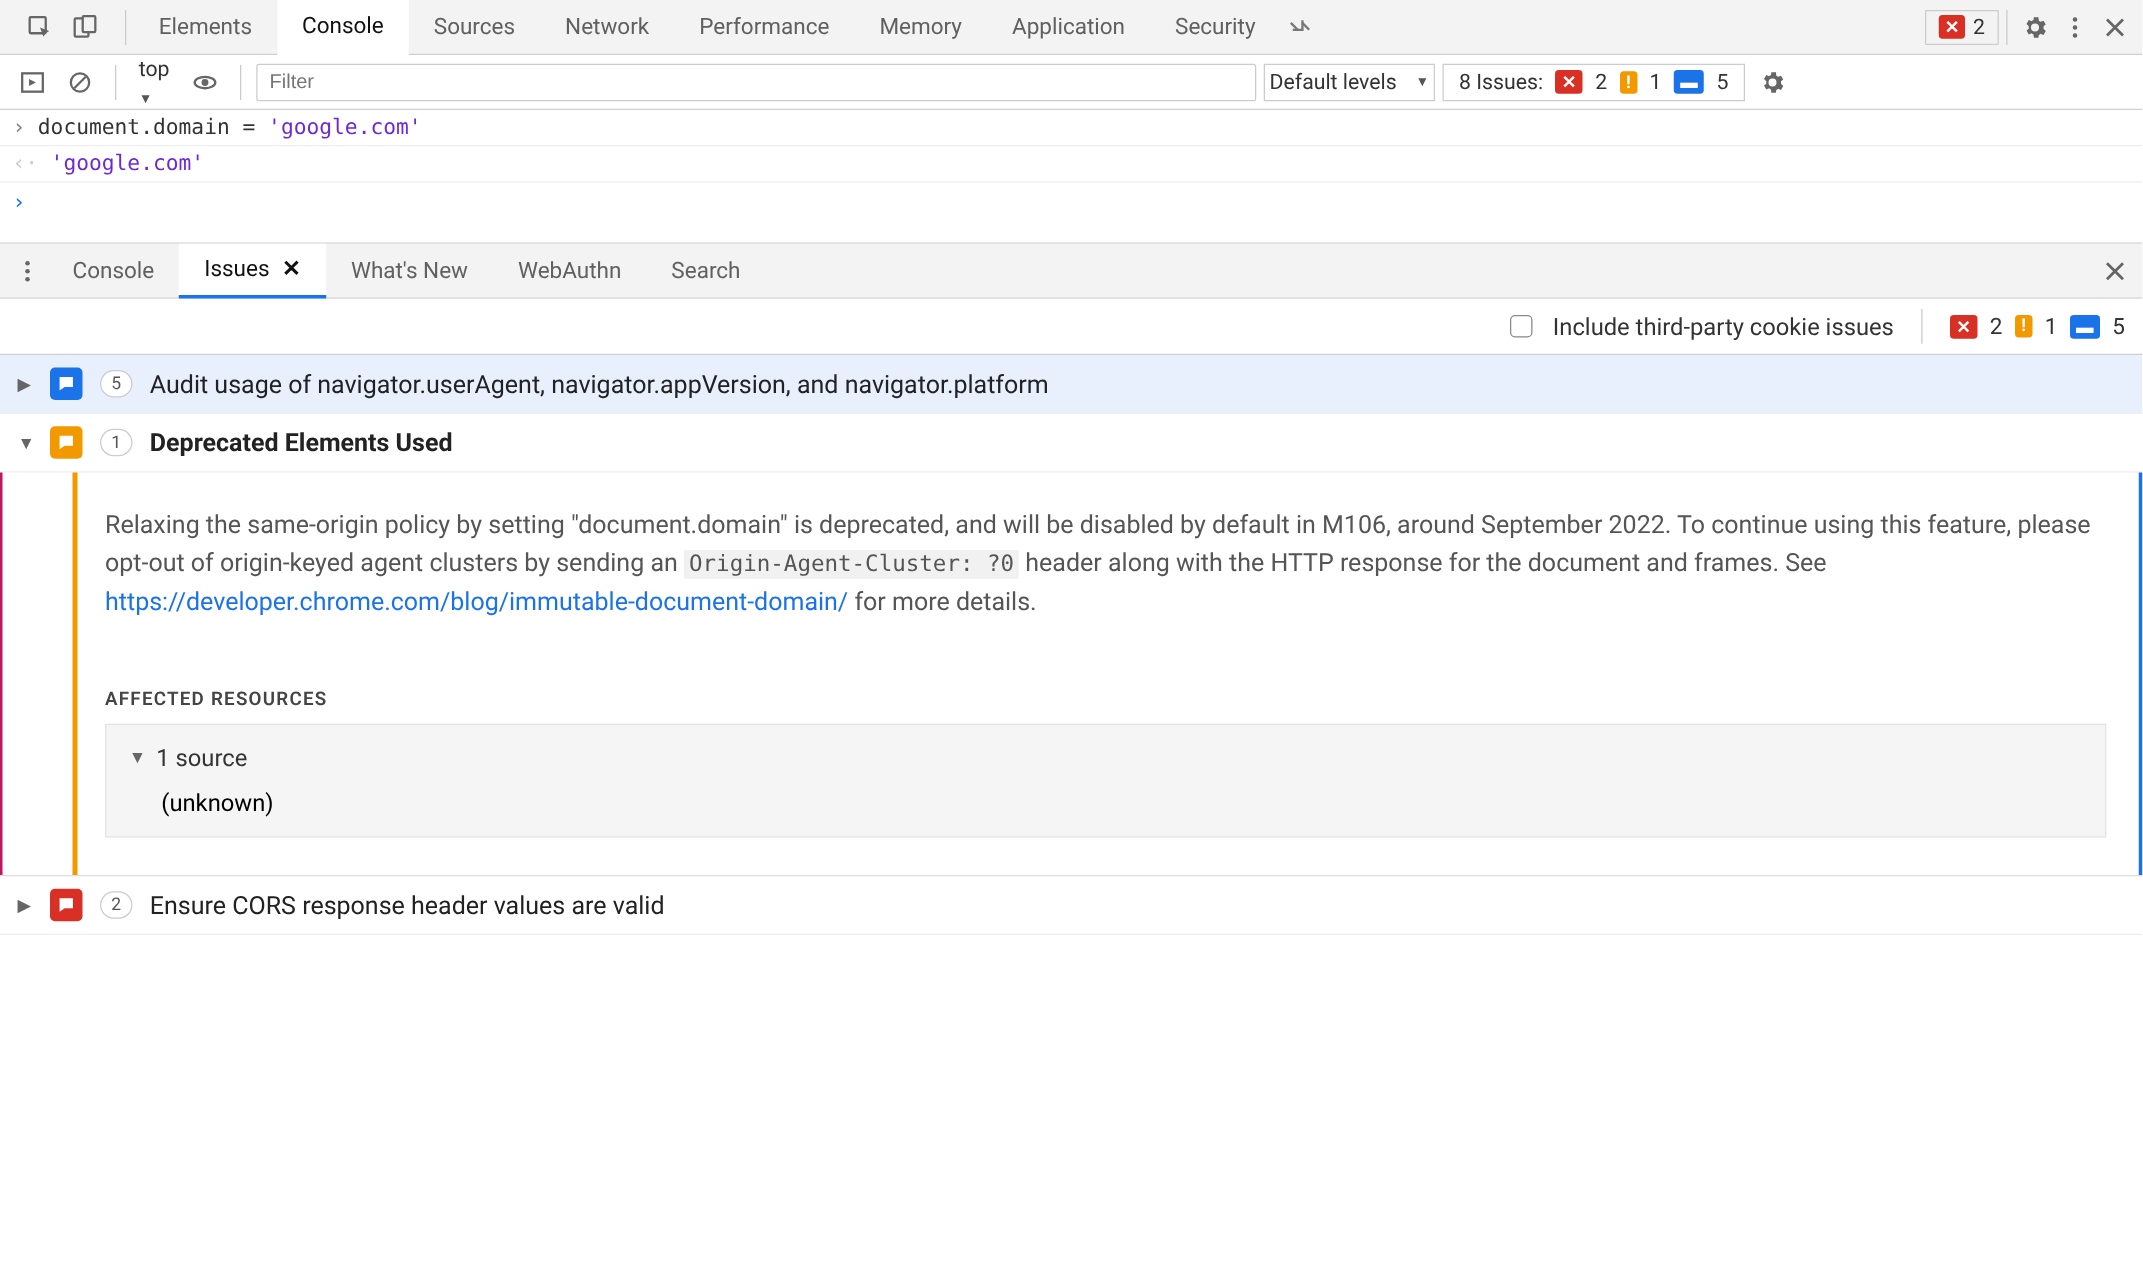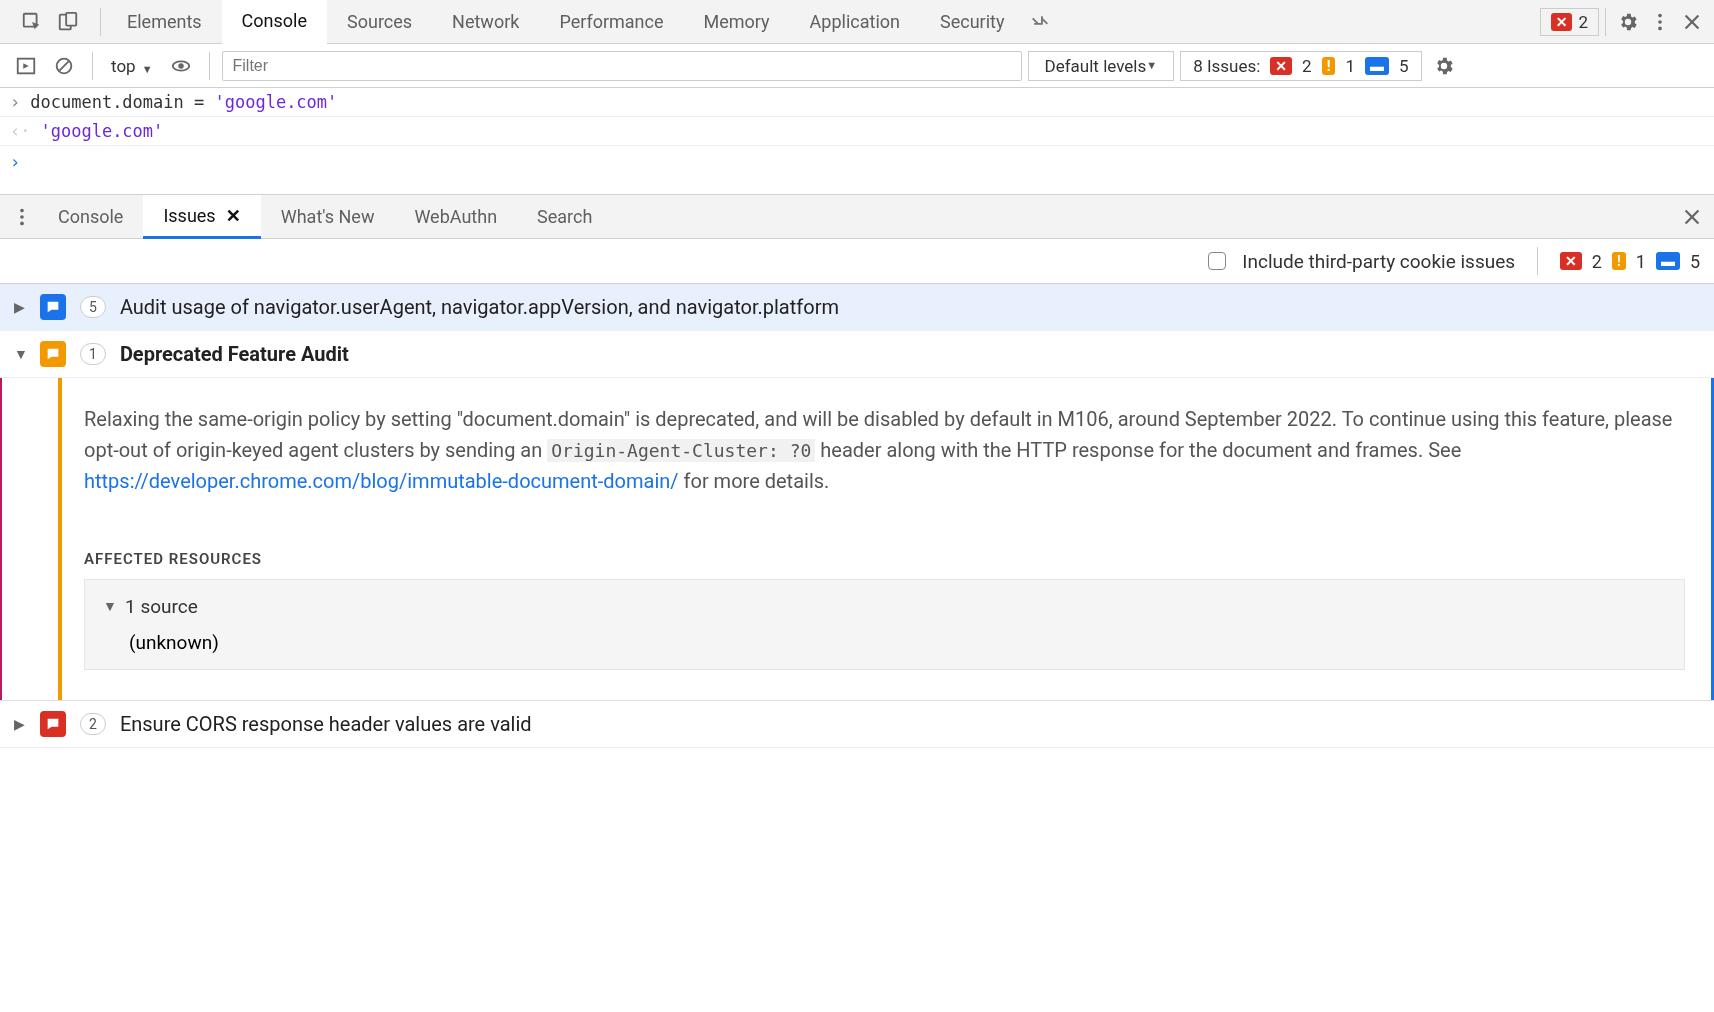--- a/index.html
+++ b/index.html
@@ -15,24 +15,24 @@
 .spacer { flex: 1; }
 .pill { display: inline-flex; align-items: center; gap: 6px; font-size: 17px; }
 .err-badge { background: #d93025; color: #fff; border-radius: 3px; padding: 1px 5px; font-weight: bold; font-size: 14px; display: inline-flex; align-items: center; }
 .warn-badge { background: #f29900; color: #fff; border-radius: 3px; padding: 1px 5px; font-weight: bold; font-size: 14px; display: inline-flex; align-items: center; }
 .info-badge { background: #1a73e8; color: #fff; border-radius: 3px; padding: 1px 5px; font-weight: bold; font-size: 14px; display: inline-flex; align-items: center; }
 .icon-btn { width: 32px; height: 32px; display: flex; align-items: center; justify-content: center; cursor: pointer; color: #666; }
 .icon-btn svg { width: 22px; height: 22px; }
 
 
 .contoolbar { display: flex; align-items: center; border-bottom: 1px solid #d0d0d0; padding: 6px 10px; gap: 6px; background: #fff; height: 44px; }
-.context-select { display: flex; align-items: flex-end; gap: 6px; color: #333; font-size: 17px; padding: 0 6px; cursor: pointer; }
+.context-select { display: flex; align-items: flex-start; gap: 6px; color: #333; font-size: 17px; padding: 0 6px; cursor: pointer; flex-direction: column; }
 .tri-down { font-size: 11px; color: #555; }
 .filter-input { flex: 1; height: 30px; border: 1px solid #ccc; border-radius: 2px; padding: 2px 10px; font-size: 16px; background: #fff; max-width: 800px; }
-.level-select { border: 1px solid #ccc; padding: 4px 16px; font-size: 17px; display: flex; align-items: center; gap: 0; cursor: pointer; }
+.level-select { border: 1px solid #ccc; padding: 4px 4px; font-size: 17px; display: flex; align-items: center; gap: 15px; cursor: pointer; }
 .ibox { border: 1px solid #ccc; padding: 4px 12px; font-size: 17px; display: flex; align-items: center; gap: 10px; }
 
 
 .console-body { font-family: Menlo, Consolas, monospace; font-size: 17px; }
 .console-row { display: flex; align-items: center; padding: 4px 10px; border-bottom: 1px solid #eee; gap: 10px; }
 .chev-in { color: #80868b; }
 .chev-out { color: #ccc; }
 .code-dark { color: #333; }
 .code-str { color: #6d28d9; }
 .prompt-row { display: flex; align-items: center; padding: 6px 10px 22px; gap: 10px; color: #1a73e8; border-bottom: 1px solid #d0d0d0; }
@@ -270,21 +270,21 @@
   </div>
 
   <div class="issue-row">
     <span class="tri">▼</span>
     <span class="cat-badge cat-warn">
       <svg width="16" height="16" viewBox="0 0 24 24" fill="#fff">
           <path d="M4 4h16v12H10l-6 4z"></path>
         </svg>
     </span>
     <span class="count-pill">1</span>
-    <span class="issue-title bold">Deprecated Feature Audit</span>
+    <span class="issue-title bold">Deprecated Elements Used</span>
   </div>
 
   <div class="issue-detail-wrap">
     <div class="issue-left-bar"></div>
     <div class="issue-detail">
       <p>
         <span>Relaxing the same-origin policy by setting "document.domain" is deprecated, and will be disabled by default in M106, around September 2022. To continue using this feature, please opt-out of origin-keyed agent clusters by sending an </span><span class="mono">Origin-Agent-Cluster: ?0</span><span> header along with the HTTP response for the document and frames. See </span><a href="#">https://developer.chrome.com/blog/immutable-document-domain/</a><span> for more details.</span>
       </p>
       <div class="aff-label">AFFECTED RESOURCES</div>
       <div class="aff-box">

